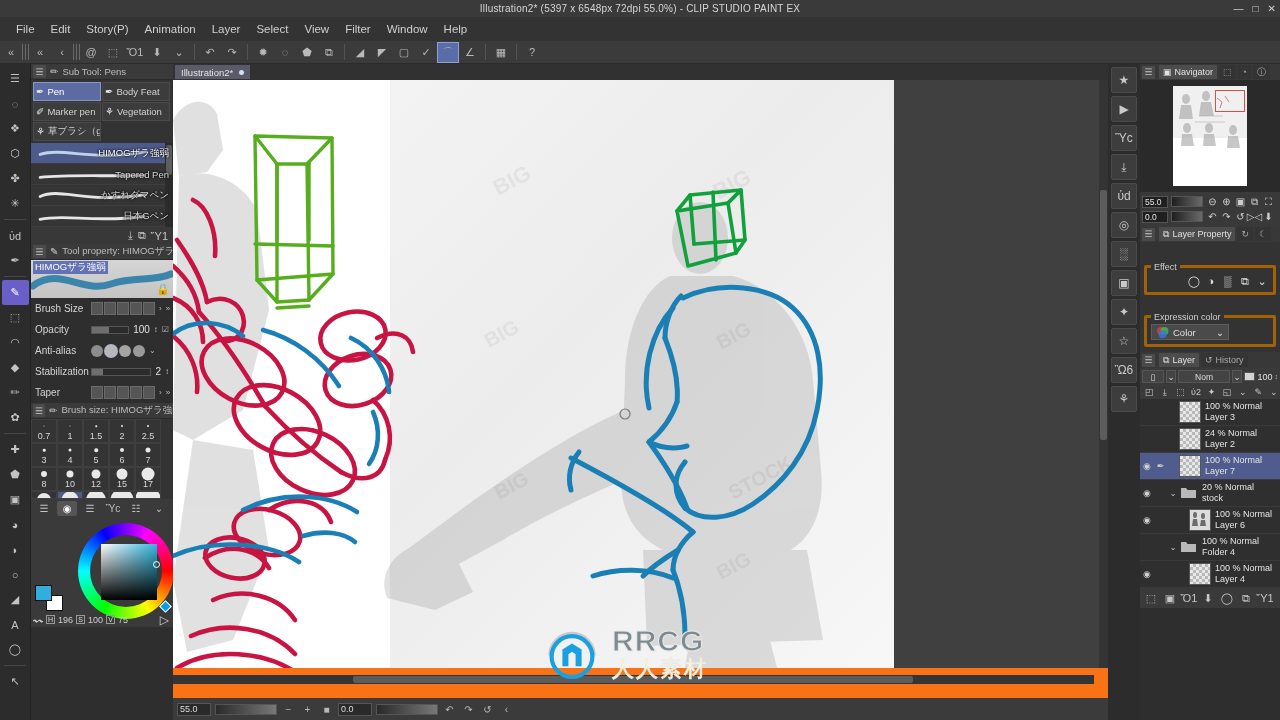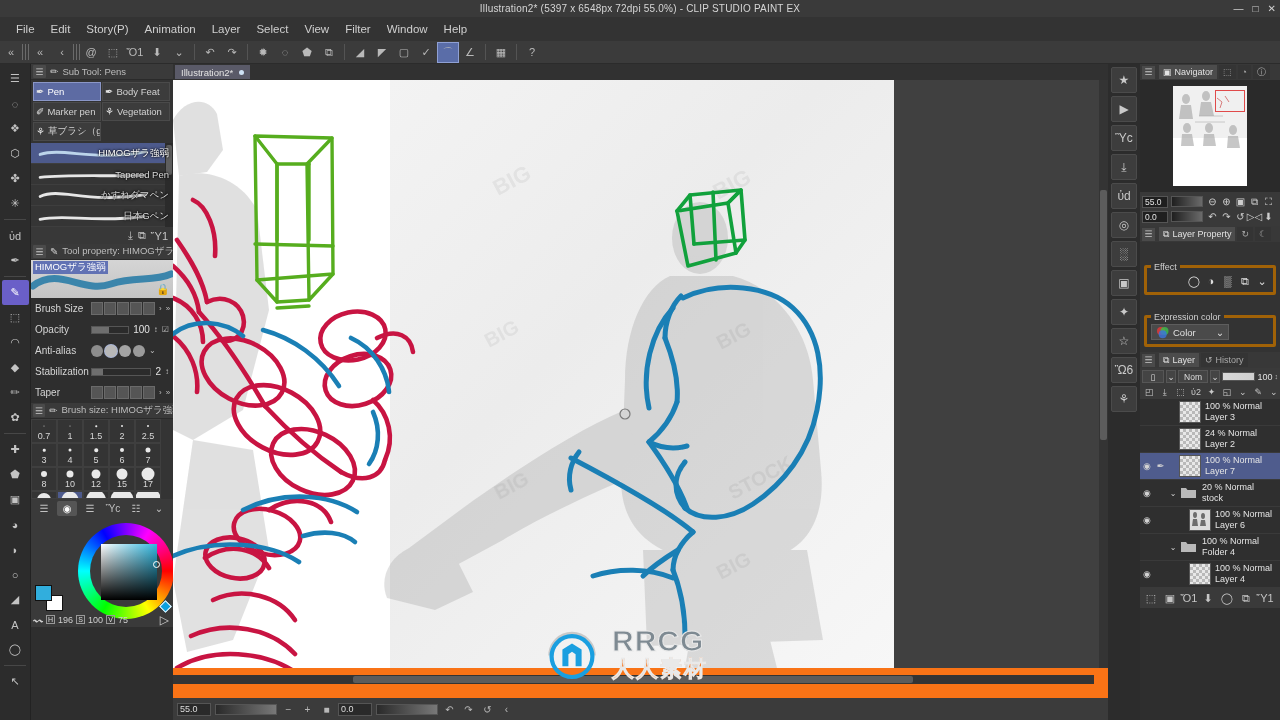--- a/index.html
+++ b/index.html
@@ -164,21 +164,21 @@
   .sb-i { width: 15px; height: 14px; display: flex; align-items: center; justify-content: center;
     color: #b8b8b8; font-size: 10px; }
 
   
   .wm { position: absolute; left: 542px; top: 622px; width: 220px; height: 62px;
     display: flex; align-items: center; gap: 10px; pointer-events: none; }
   .wm .logo { width: 60px; height: 60px; flex: none; }
   .wm .txt { display: flex; flex-direction: column; line-height: 1; }
   .wm .rrcg { font-size: 30px; font-weight: bold; color: #7e8a92;
      -webkit-text-stroke: 1px #e9e9e9; letter-spacing: 1px; }
-  .wm .cn { font-size: 22px; font-weight: bold; color: #f97316;
+  .wm .cn { font-size: 22px; font-weight: normal; color: #fef9c3;
      -webkit-text-stroke: 0.8px #e9e9e9; letter-spacing: 2px; margin-top: 2px; }
 
   
   .rail { position: absolute; left: 1108px; top: 64px; width: 32px; height: 656px; background: #2c2c2c; }
   .rail-btn { width: 26px; height: 26px; margin: 3px auto; background: #3d3d3d; border: 1px solid #4b4b4b;
     display: flex; align-items: center; justify-content: center; color: #c9c9c9; font-size: 12px;
     border-radius: 2px; cursor: default; }
 
   
   .rdock { position: absolute; left: 1140px; top: 64px; width: 140px; height: 656px; background: #2e2e2e; }
@@ -871,21 +871,21 @@
           <span>Layer</span>
         </div>
         <div class="r-tab">
           <span>↺</span>
           <span>History</span>
         </div>
       </div>
     <div class="lyr-opts">
       <div class="mini" style="width:22px">▯</div>
       <div class="mini" style="width:10px">⌄</div>
-      <div class="mini" style="width:30px">Nom</div>
+      <div class="mini" style="width:52px">Nom</div>
       <div class="mini" style="width:10px">⌄</div>
       <div style="flex:1;height:9px;background:linear-gradient(90deg,#d8d8d8,#cfcfcf);border:1px solid #555"></div>
       <div style="font-size:9px;color:#e2e2e2">100</div>
       <div style="font-size:7px;color:#bbb">↕</div>
     </div>
     <div class="lyr-optbar" id="lyr-optbar">
         <i>◰</i>
         <i>⤓</i>
         <i>⬚</i>
         <i>ὑ2</i>

